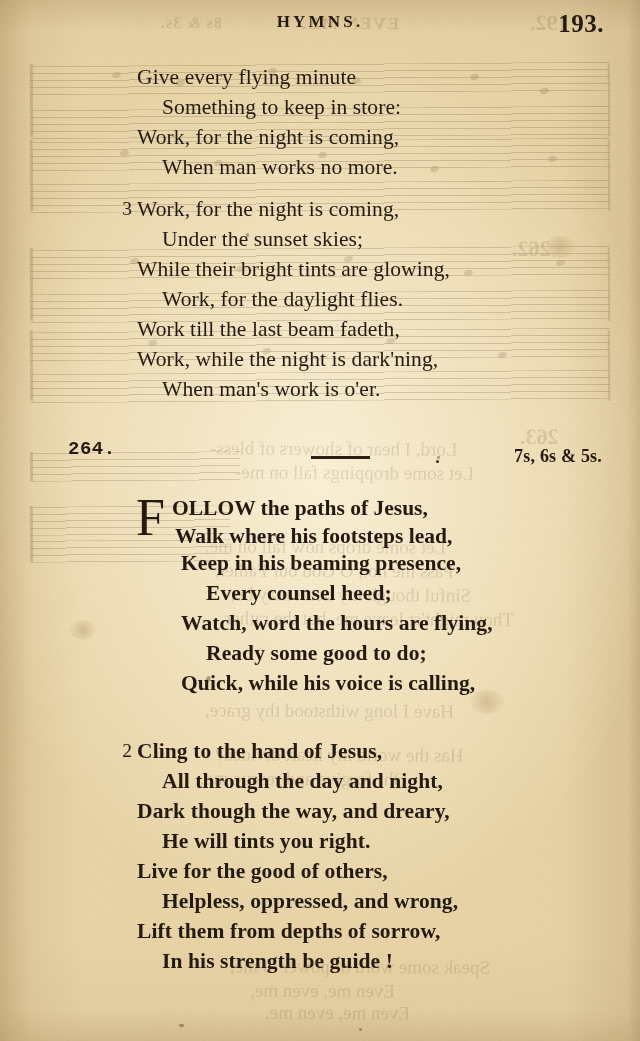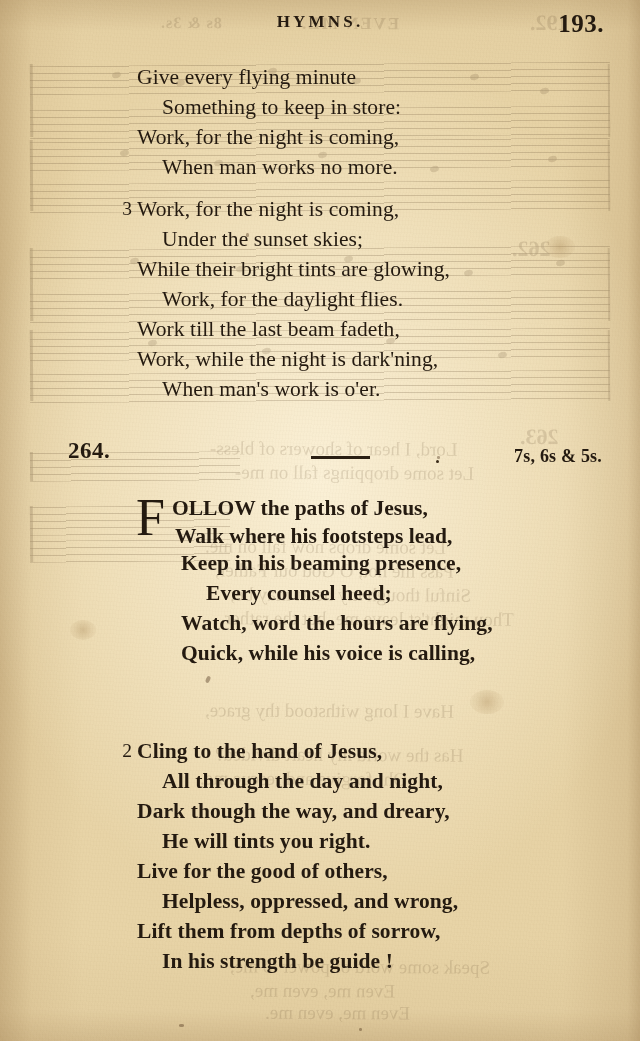--- a/index.html
+++ b/index.html
@@ -156,22 +156,23 @@
     left: 0;
     top: 440px;
     width: 640px;
     height: 34px;
   }
   #hymn-number {
     position: absolute;
     left: 68px;
     top: -2px;
     font-weight: bold;
-    font-size: 23px;
+    font-size: 19px;
     letter-spacing: 0.5px;
+    font-family: Liberation Mono, monospace;
   }
   #hymn-rule {
     position: absolute;
     left: 311px;
     top: 16px;
     width: 59px;
     height: 2.6px;
     background: #2a1f13;
   }
   #rule-dot {
@@ -371,20 +372,23 @@
     <div class="stanza" style="top:548px;padding-left:44px;">
       <div class="vline">
         <span class="vtxt bold">Keep in his beaming presence,</span>
       </div>
       <div class="vline ind">
         <span class="vtxt bold">Every counsel heed;</span>
       </div>
       <div class="vline">
         <span class="vtxt bold">Watch, word the hours are flying,</span>
       </div>
+      <div class="vline ind">
+        <span class="vtxt bold">Ready some good to do;</span>
+      </div>
       <div class="vline">
         <span class="vtxt bold">Quick, while his voice is calling,</span>
       </div>
     </div>
 
     <div class="stanza" style="top:736px;">
       <div class="vline">
         <span class="vnum">2</span>
         <span class="vtxt bold">Cling to the hand of Jesus,</span>
       </div>

